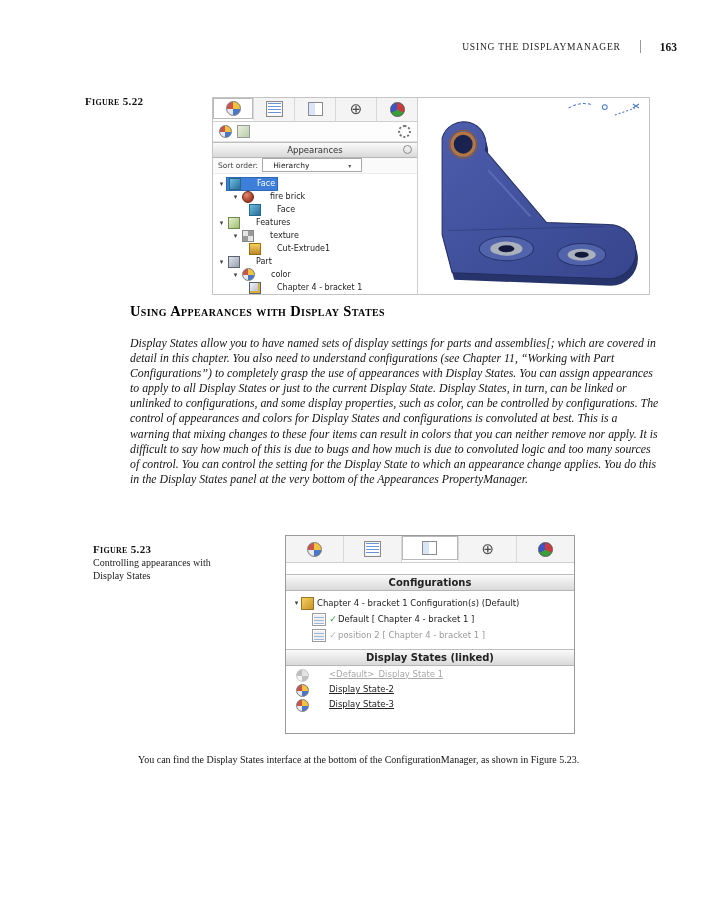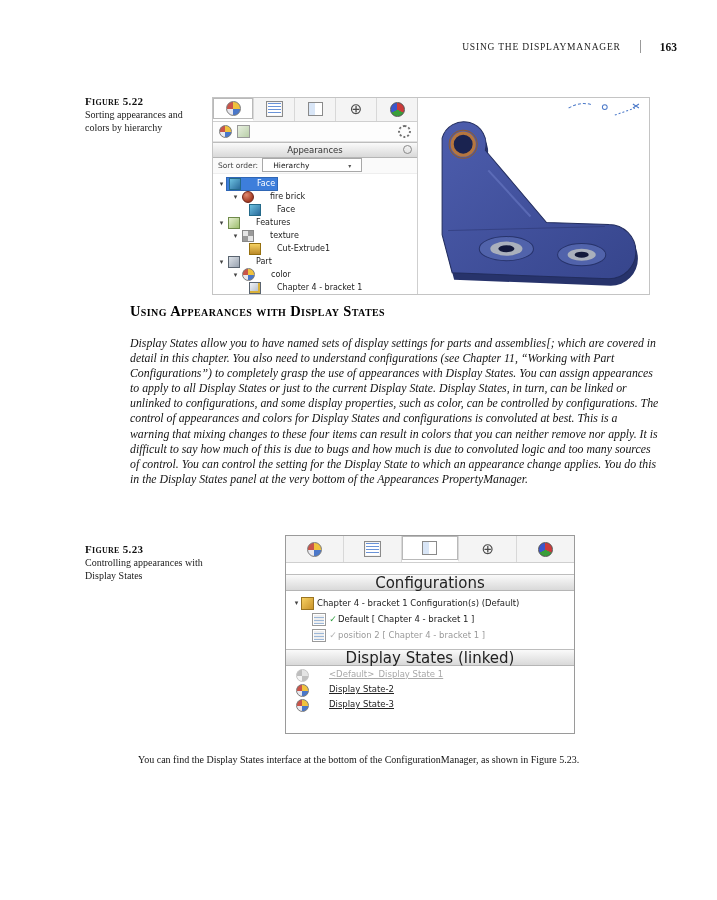--- a/index.html
+++ b/index.html
@@ -9,21 +9,21 @@
   
   .pghead{position:absolute;top:40px;right:40px;display:flex;align-items:center;gap:19px;}
   .pghead .run{font-size:9.5px;letter-spacing:.8px;color:#222;}
   .pghead .vr{width:1px;height:13px;background:#999;}
   .pghead .num{font-size:11.5px;font-weight:bold;color:#111;}
 
   
   .figcap{position:absolute;left:85px;width:122px;}
   .figcap .flabel{font-weight:bold;font-variant:small-caps;font-size:11px;letter-spacing:.3px;margin-bottom:1px;}
   .figcap .ftext{font-size:10px;line-height:1.32;color:#1a1a1a;}
-  .cap1{top:95px;} .cap2{top:543px;}
+  .cap1{top:95px;} .cap2{top:543px;margin-left:8px;}
 
   
   .heading{position:absolute;left:130px;top:303px;width:530px;
            font-variant:small-caps;font-weight:bold;font-size:14.5px;letter-spacing:.4px;color:#000;}
   .bodypara{position:absolute;left:130px;top:336px;width:529px;
             font-size:11.8px;line-height:15.1px;text-align:left;color:#141414;font-style:italic;}
   .closing{position:absolute;left:120px;top:750px;width:529px;
            font-size:10px;line-height:19px;text-indent:18px;color:#141414;}
 
   
@@ -42,21 +42,21 @@
           background-clip:content-box;padding:1px;}
   .paneic{width:13px;height:12px;border:1px solid #8a8a8a;background:linear-gradient(to right,#d9e6f7 0 45%,#ffffff 45%);}
   .targetic{font-size:15px;line-height:13px;color:#4a4a4a;font-family:"DejaVu Sans",sans-serif;}
   .renderic{width:13px;height:13px;border-radius:50%;border:1px solid #555;
             background:conic-gradient(#cc3a3a 0 120deg,#3a9e3a 120deg 240deg,#3a55cc 240deg 360deg);}
   .gearic{width:9px;height:9px;border:2px dotted #6f6f6f;border-radius:50%;}
   .refreshic{width:7px;height:7px;border:1px solid #8a8a8a;border-radius:50%;}
   .hdrbar{height:15px;display:flex;align-items:center;justify-content:center;position:relative;
           background:linear-gradient(#fafafa,#d9d9d9);border-top:1px solid #bdbdbd;border-bottom:1px solid #b5b5b5;
           font-size:8.5px;color:#333;}
-  .hdrbar.bold{font-weight:normal;font-size:15px;color:#222;}
+  .hdrbar.bold{font-weight:bold;font-size:10px;color:#222;}
   .check{font-size:9px;font-weight:bold;color:#2e9e3e;width:10px;text-align:center;}
   .check.gray{color:#b3b3b3;}
   .tw{width:9px;font-size:7px;color:#444;text-align:center;flex:0 0 auto;}
 
   
   .shot1{left:212px;top:97px;width:436px;height:196px;display:flex;}
   .panel1{width:204px;border-right:1px solid #cfcfcf;display:flex;flex-direction:column;background:#fff;}
   .toolrow{height:20px;display:flex;align-items:center;gap:5px;padding:0 6px;background:#fdfdfd;border-bottom:1px solid #e2e2e2;}
   .toolrow .spacer{flex:1;}
   .boxic{width:11px;height:11px;border:1px solid #999;background:linear-gradient(135deg,#e8f0e0,#b9cfa8);}
@@ -103,21 +103,20 @@
 <div class="page">
 
   <div class="pghead">
     <span class="run">USING THE DISPLAYMANAGER</span>
     <span class="vr"></span>
     <span class="num">163</span>
   </div>
 
   <div class="figcap cap1">
     <div class="flabel">Figure 5.22</div>
-    <div class="ftext">Sorting appearances and colors by hierarchy</div>
   </div>
 
   <div class="sw shot1">
     <div class="panel1">
       <div class="tabs">
         <div class="tab active">
             <span class="ic ball"></span>
           </div>
         <div class="tab">
             <span class="ic listic"></span>

